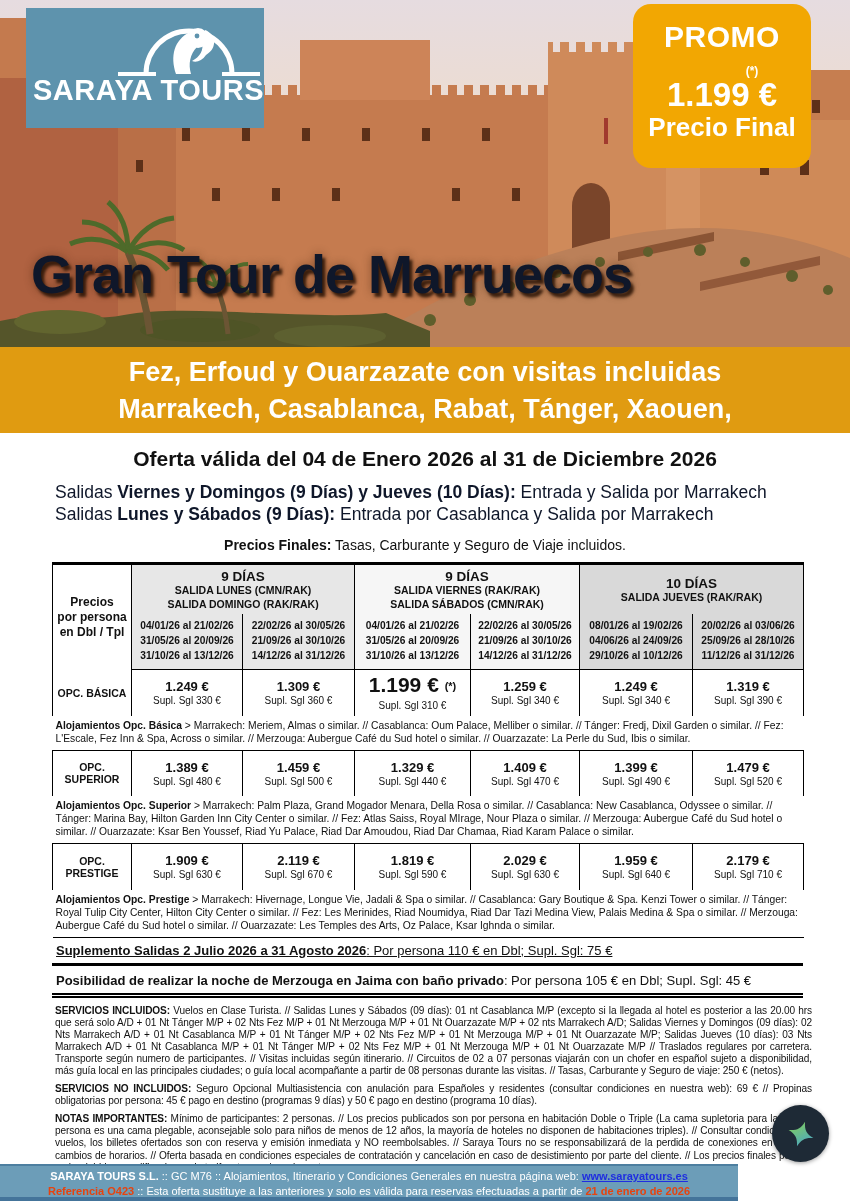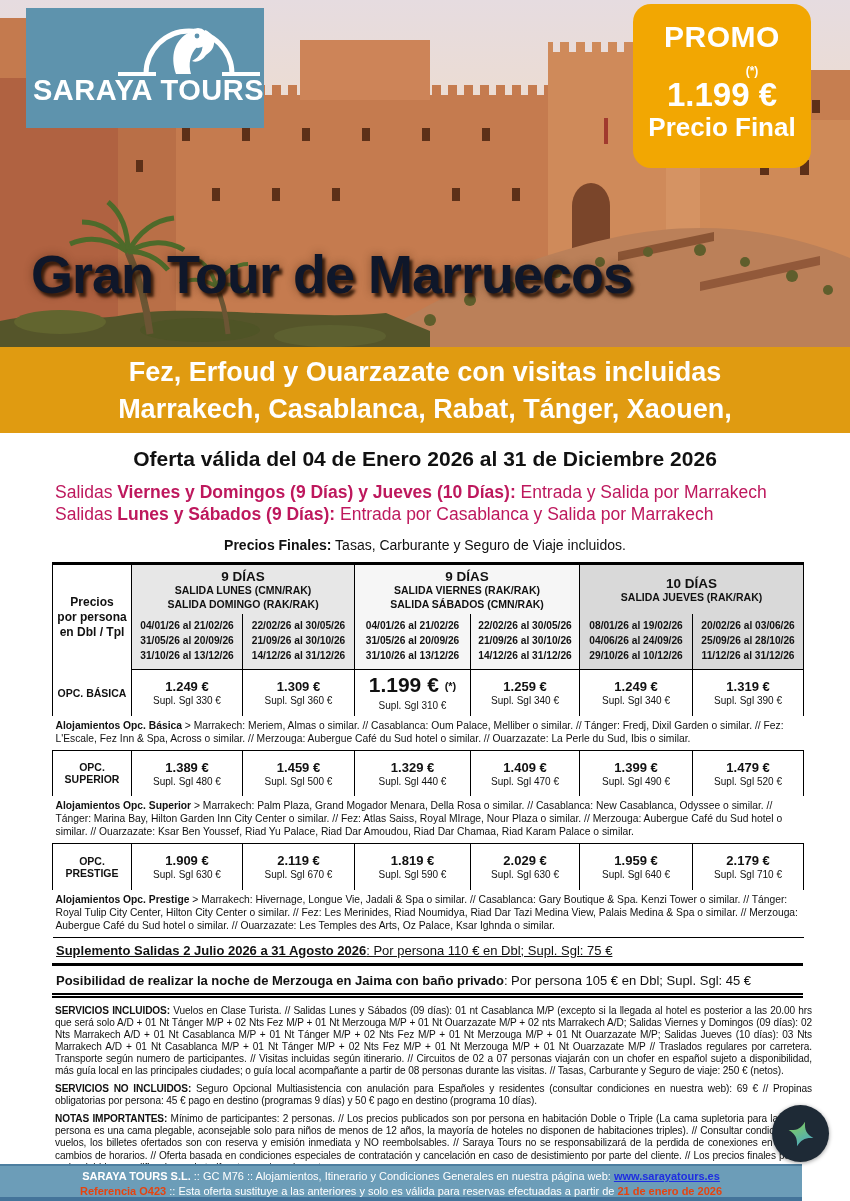--- a/index.html
+++ b/index.html
@@ -28,21 +28,21 @@
 
   
   .cities-banner { position:absolute; left:0; top:347px; width:850px; height:86px; background:#E09B11;
     color:#fff; font-weight:bold; font-size:27px; text-align:center; line-height:37px; padding-top:7px; }
 
   
   .content { position:absolute; left:0; top:433px; width:850px; height:732px; overflow:hidden; }
 
   .offer-validity { text-align:center; font-weight:bold; font-size:21px; color:#111; margin-top:14px; }
 
-  .salidas-block { margin:11px 0 0 55px; font-size:17.5px; color:#be185d; line-height:21.5px; }
+  .salidas-block { margin:11px 0 0 55px; font-size:17.5px; color:#0f172a; line-height:21.5px; }
   .salidas-block b { font-weight:bold; }
 
   .prices-note { text-align:center; font-size:14px; margin-top:12px; color:#111; }
   .prices-note b { font-weight:bold; }
 
   
   .price-table { border-collapse:collapse; table-layout:fixed; width:751px; margin:9px 0 0 52px;
     border-top:3px solid #000; color:#111; }
   .price-table td { vertical-align:middle; }
   .hrow1 td, .hrow2 td, .prow td { border-left:1px solid #000; border-right:1px solid #000; }
@@ -70,21 +70,21 @@
   .bar1 { border-bottom:3px solid #000;text-decoration:underline; }
   .bar2 { border-bottom:5px double #000; margin-top:2px; }
 
   
   .fine { width:757px; margin:7px 0 0 55px; font-size:10.1px; line-height:12.1px; color:#111;
     text-align:justify; letter-spacing:-0.1px; }
   .fine p { margin-bottom:6px; }
   .fine b { font-weight:bold; }
 
   
-  .footer { position:absolute; left:0; bottom:0; width:802px; height:37px; background:#6C9DB8;
+  .footer { position:absolute; left:0; bottom:0; width:738px; height:37px; background:#6C9DB8;
     border-top:2px solid #4D7FA0; border-bottom:4px solid #44749A; text-align:center;
     color:#fff; font-size:11px; line-height:14.5px; padding-top:3px; }
   .footer b { font-weight:bold; }
   .footer .ref, .footer .date-red { color:#E6430F; font-weight:bold; }
   .footer a { color:#1F2EE0; font-weight:bold; text-decoration:underline; }
 
   
   .widget { position:absolute; right:21px; top:1105px; width:57px; height:57px; border-radius:50%;
     background:#1E2A36; display:flex; align-items:center; justify-content:center; cursor:pointer;
     box-shadow:0 1px 4px rgba(0,0,0,.4); }

